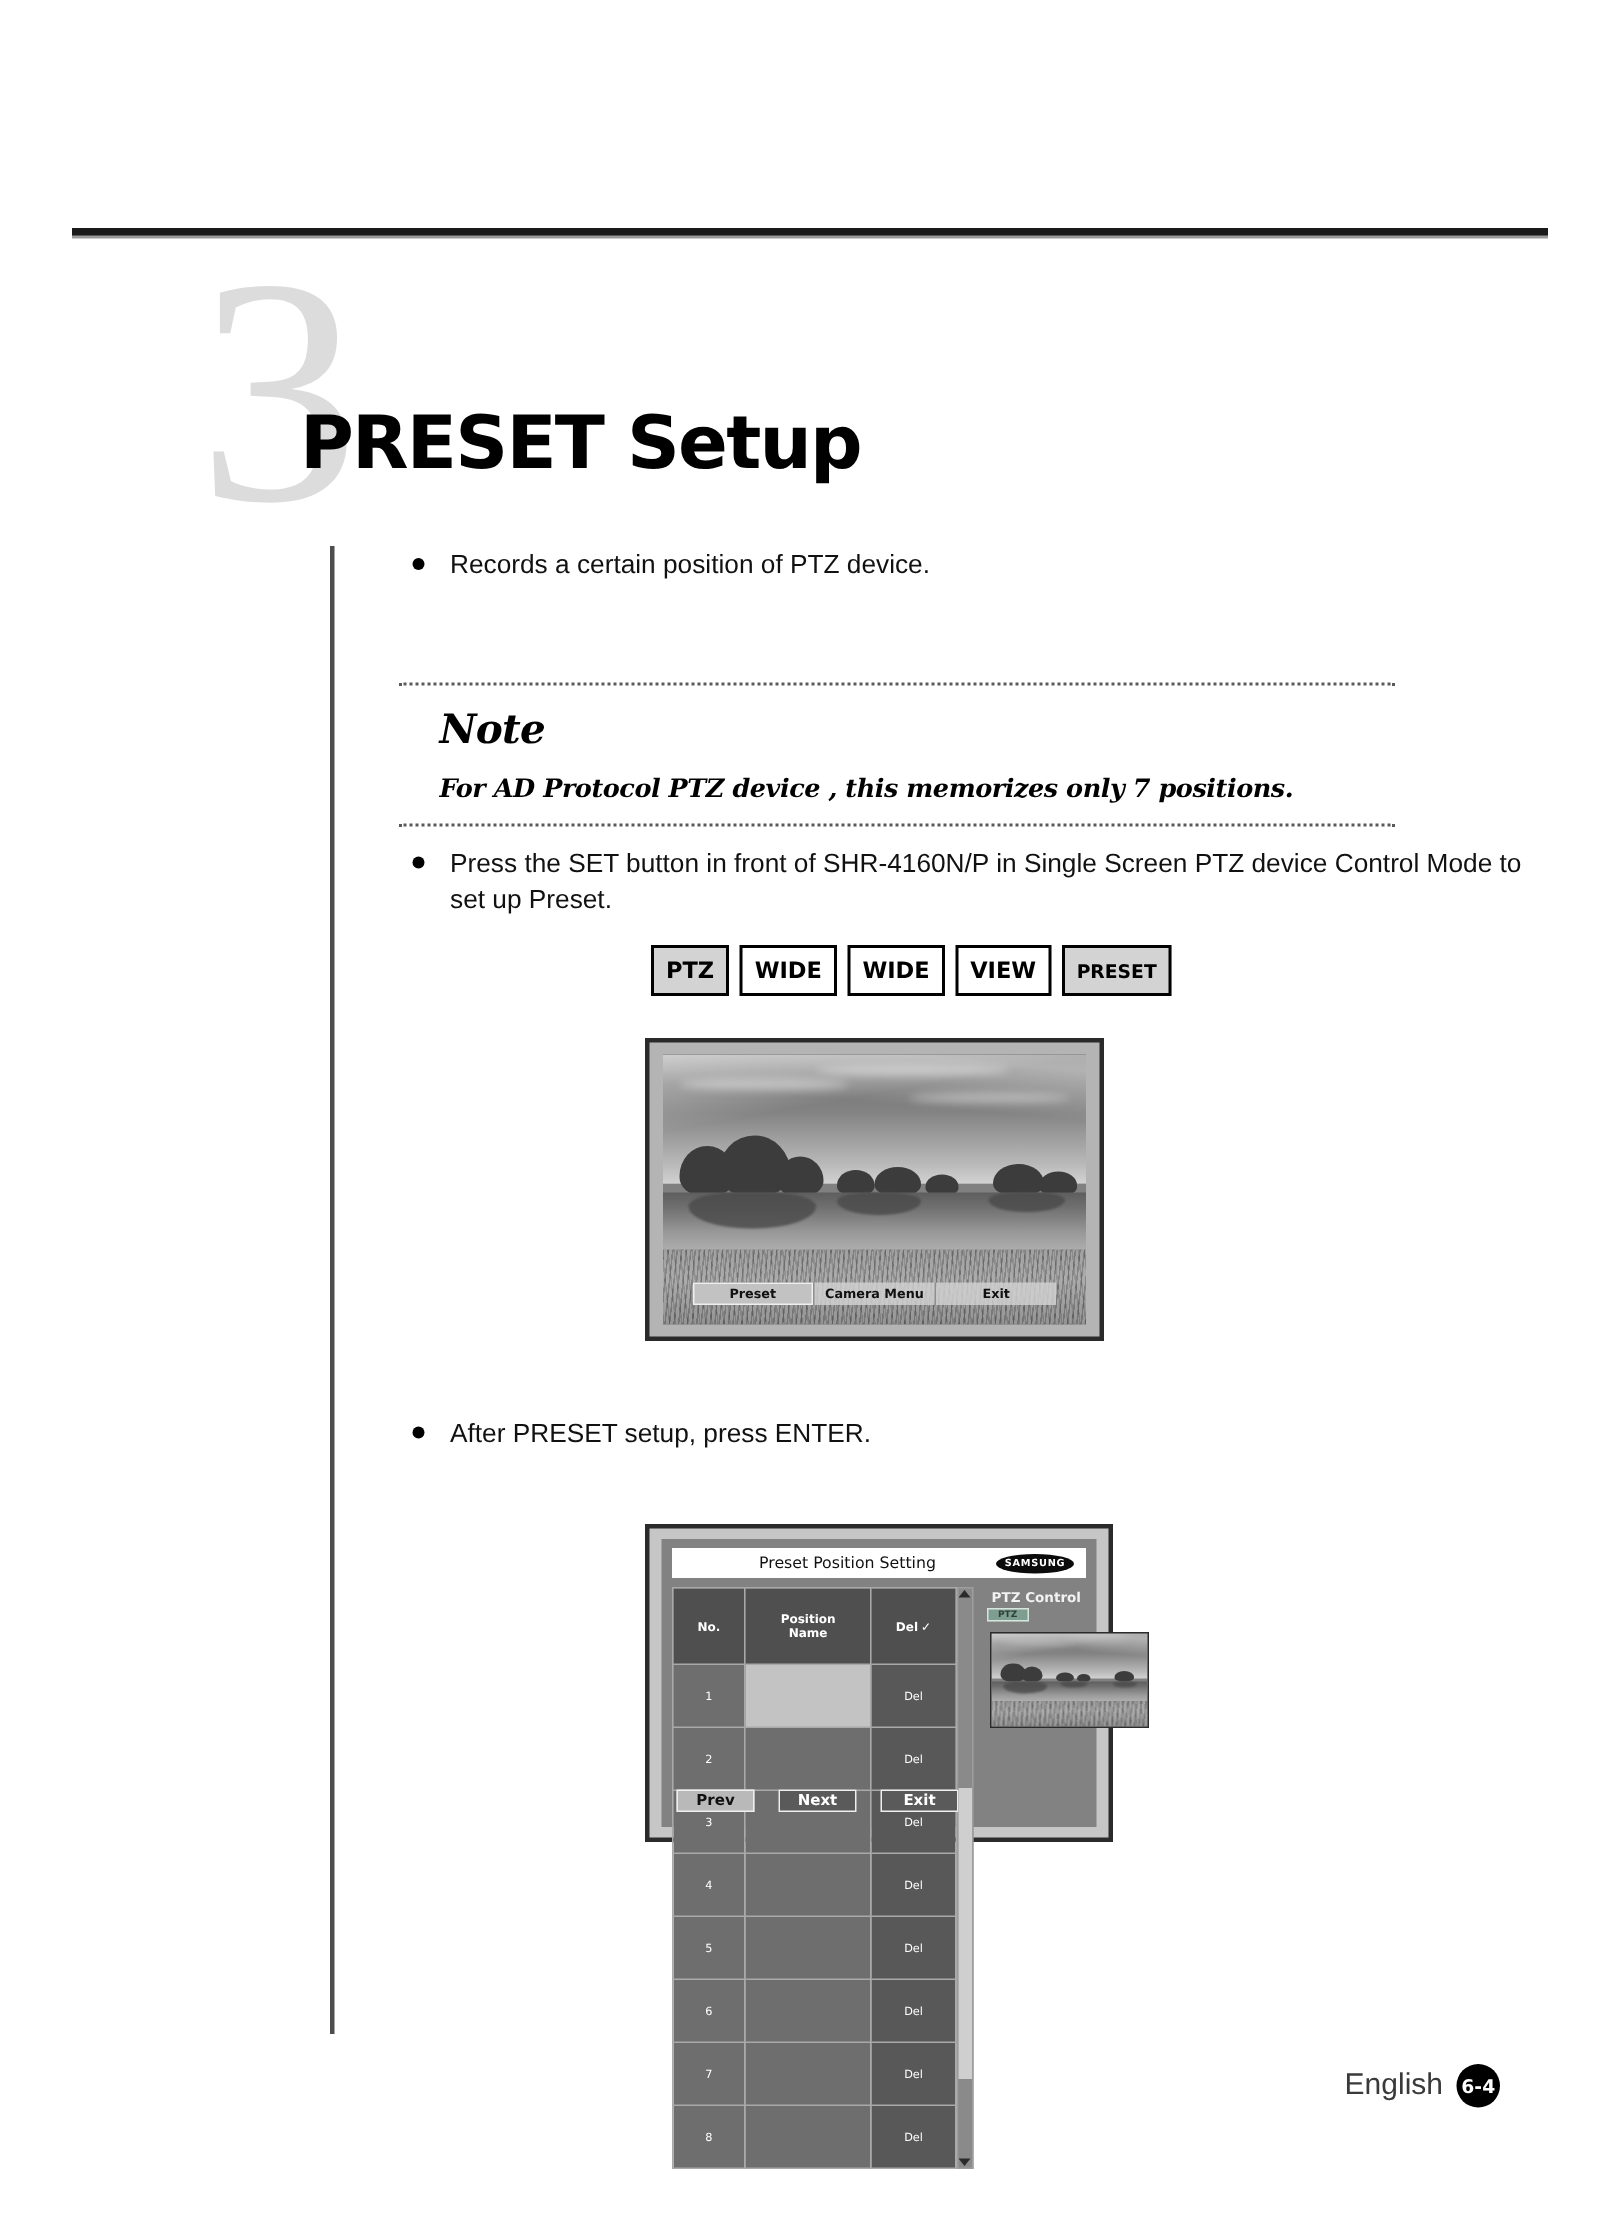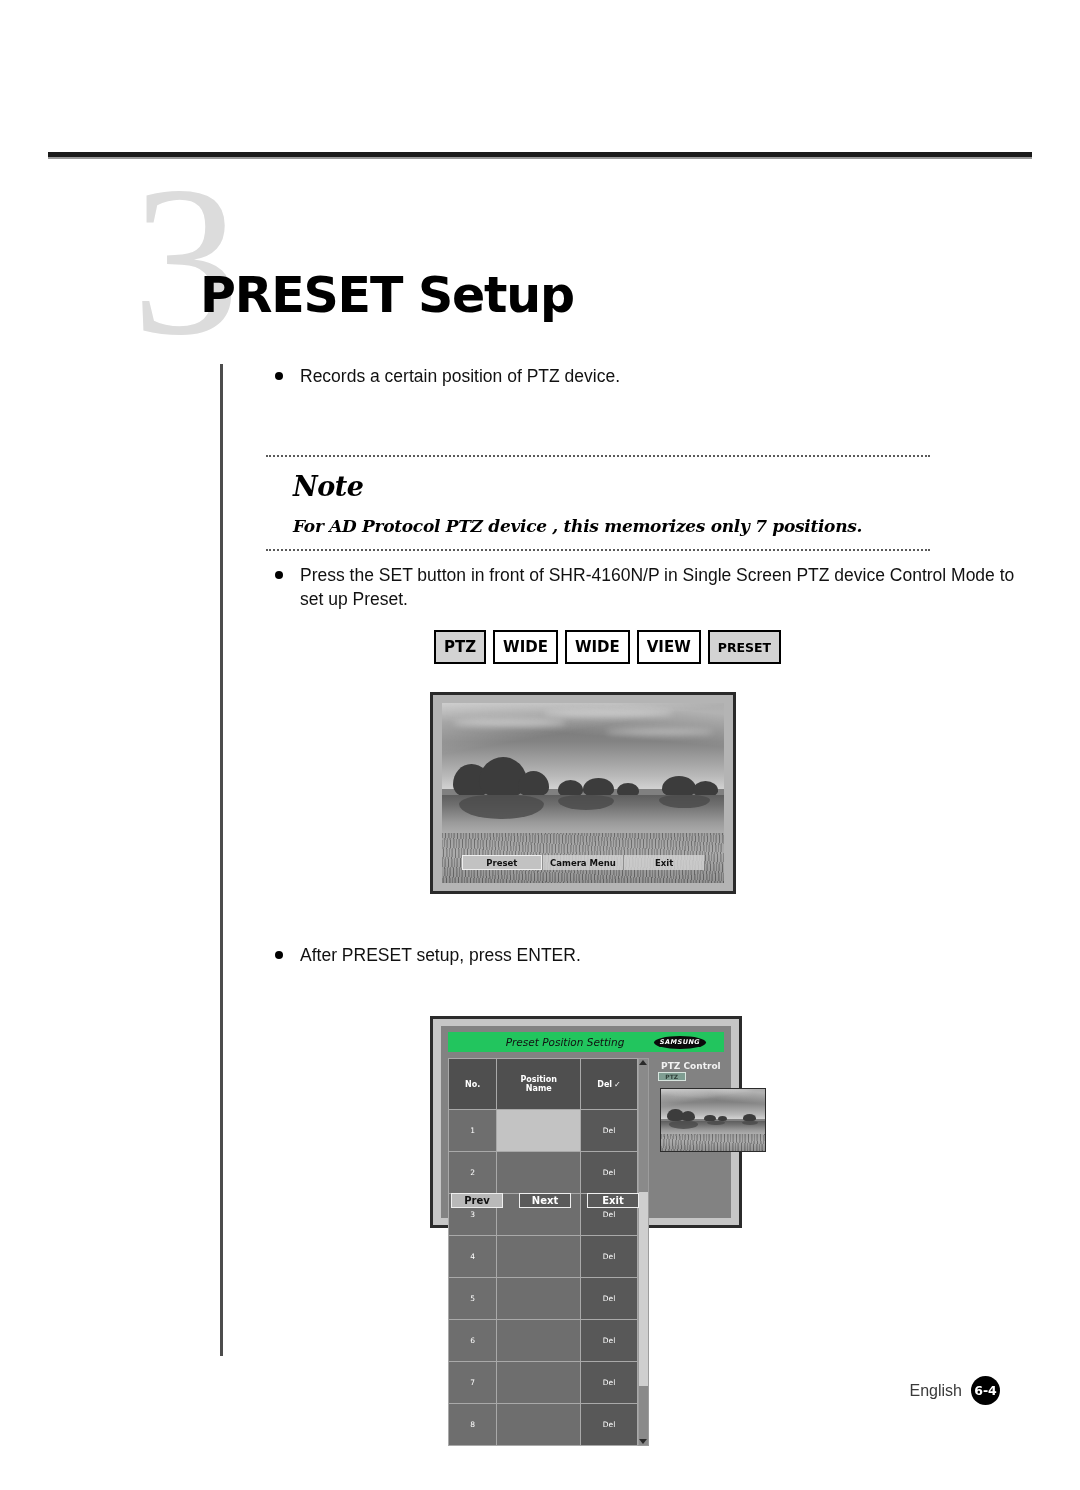--- a/index.html
+++ b/index.html
@@ -248,27 +248,26 @@
   .dialog {
     position: relative;
     width: 100%;
     height: 100%;
     background: #828282;
     padding: 6px 7px;
     box-sizing: border-box;
   }
   .dlg-titlebar {
     height: 20px;
-    background: #22c55e;
+    background: #ffffff;
     display: flex;
     align-items: center;
     position: relative;
-    padding: 0 18px;
-    box-sizing: border-box;
-    font-style: italic;
+    padding: 0 8px;
+    box-sizing: border-box;
   }
   .dlg-title {
     flex: 1;
     text-align: center;
     padding-left: 10px;
     font-family: "DejaVu Sans", sans-serif;
     font-size: 10.5px;
     font-weight: normal;
     color: #111;
   }
@@ -407,21 +406,21 @@
     position: absolute;
     left: 0;
     top: 1376px;
     width: 1000px;
     display: flex;
     justify-content: flex-end;
     align-items: center;
     gap: 9px;
   }
   .footer-lang {
-    font-size: 16px;
+    font-size: 20px;
     color: #3a3a3a;
     font-family: "Liberation Sans", sans-serif;
   }
   .page-badge {
     width: 29px;
     height: 29px;
     border-radius: 50%;
     background: #000;
     color: #fff;
     display: flex;

